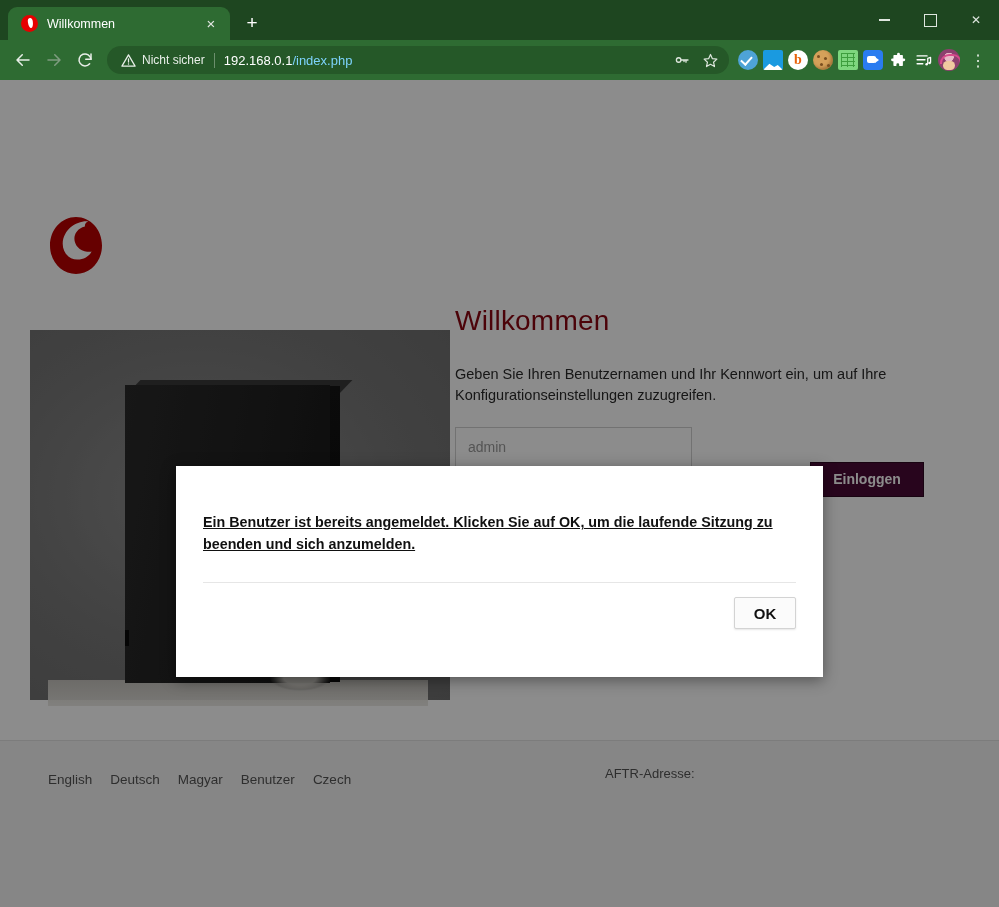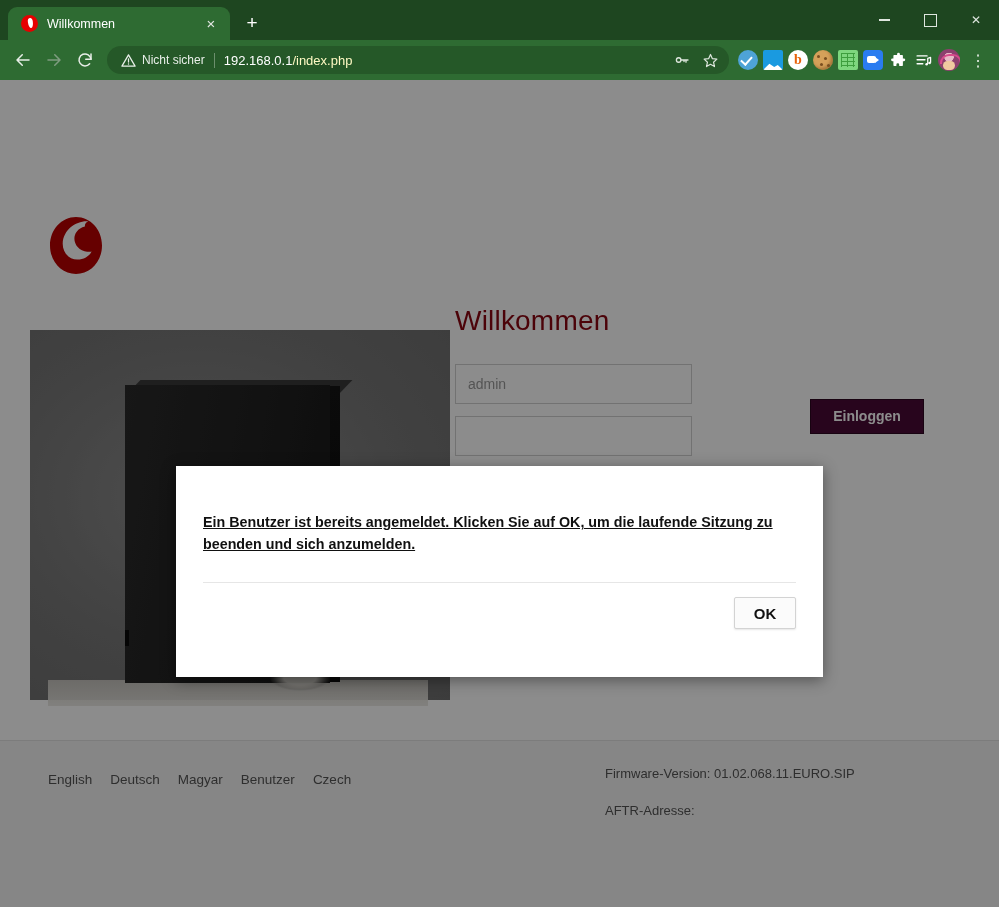--- a/index.html
+++ b/index.html
@@ -74,21 +74,21 @@
   .omnibox {
     flex: 1 1 auto; height: 28px; margin: 0 8px 0 6px;
     background: #255828; border-radius: 14px;
     display: flex; align-items: center; padding: 0 6px 0 14px;
     position: relative; min-width: 0;
   }
   .warn-icon { width: 15px; height: 15px; flex:0 0 auto; margin-right:6px; }
   .not-secure { color: #e9efe9; font-size: 12px; white-space: nowrap; }
   .om-sep { width:1px; height:15px; background:#6c8f6d; margin: 0 9px; flex:0 0 auto; }
   .url { font-size: 13px; color: #ffffff; white-space: nowrap; overflow: hidden; }
-  .url .path { color: #fef9c3; }
+  .url .path { color: #7dd3fc; }
   .om-actions { margin-left:auto; display:flex; align-items:center; gap: 2px; flex:0 0 auto; }
   .om-ico { width: 26px; height:26px; display:flex; align-items:center; justify-content:center; color:#dde6dd; }
 
   .ext-row { display:flex; align-items:center; gap: 5px; flex: 0 0 auto; }
   .ext { width: 20px; height:20px; border-radius: 4px; flex:0 0 auto; position:relative;
          display:flex; align-items:center; justify-content:center; font-size:12px; }
   .ext-check { border-radius:50%; background:#4ea3d6; }
   .ext-check::after{content:'';position:absolute;left:5px;top:4px;width:5px;height:9px;
        border:2px solid #fff;border-top:0;border-left:0;transform:rotate(42deg);}
   .ext-img { background:#1a9ae0; border-radius:2px; overflow:hidden; }
@@ -328,40 +328,40 @@
         <div class="router">
           <div class="router-top"></div>
           <div class="router-body"></div>
           <div class="router-side"></div>
           <div class="router-port"></div>
           <div class="router-shadow"></div>
         </div>
 
         <div class="login-area">
           <h1 class="welcome">Willkommen</h1>
+          <p class="lead">Geben Sie Ihren Benutzernamen und Ihr Kennwort ein, um auf Ihre Konfigurationseinstellungen zuzugreifen.</p>
           <div class="form-row">
             <div class="fields">
               <input class="inp" type="text" placeholder="admin" style="">
               <input class="inp" type="password" placeholder="" style="">
             </div>
             <button class="btn-login">Einloggen</button>
           </div>
         </div>
 
         <div class="footer">
           <div class="footer-inner">
             <div class="langs">
               <a href="#">English</a>
               <a href="#">Deutsch</a>
               <a href="#">Magyar</a>
               <a href="#">Benutzer</a>
               <a href="#">Czech</a>
             </div>
             <div class="fwinfo">
-              <div>Firmware-Version: 01.02.068.11.EURO.SIP</div>
               <div>AFTR-Adresse:</div>
             </div>
           </div>
         </div>
 
       </div>
 
       <div class="scrim"></div>
     </div>
 

